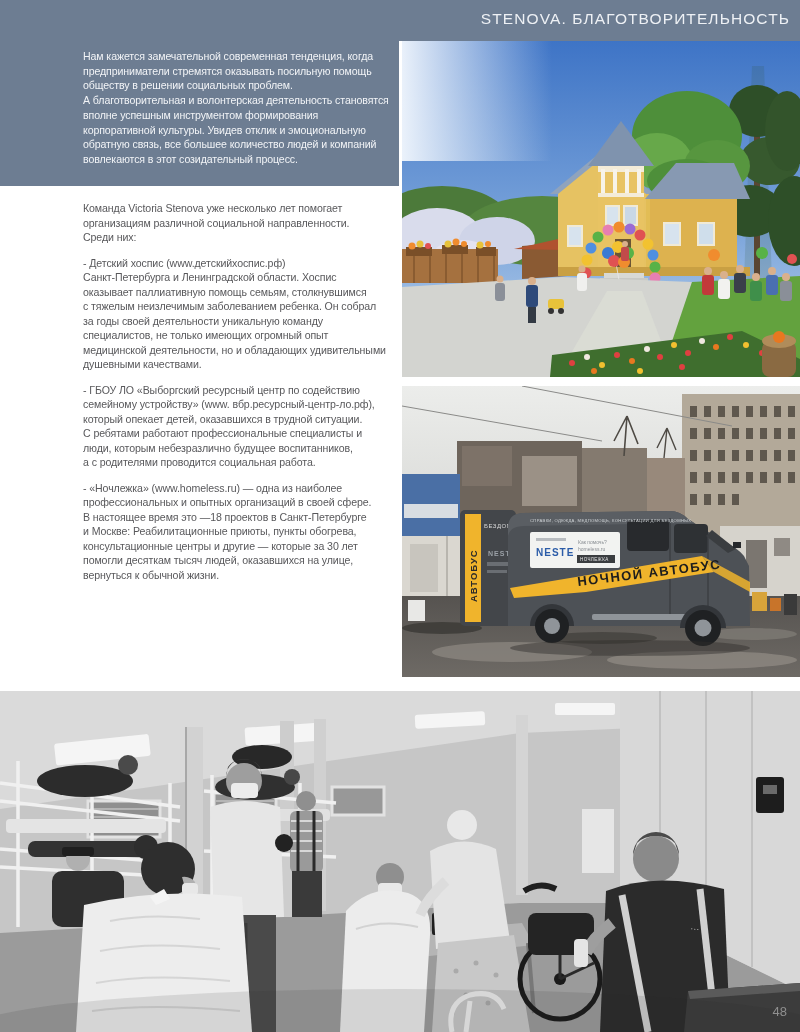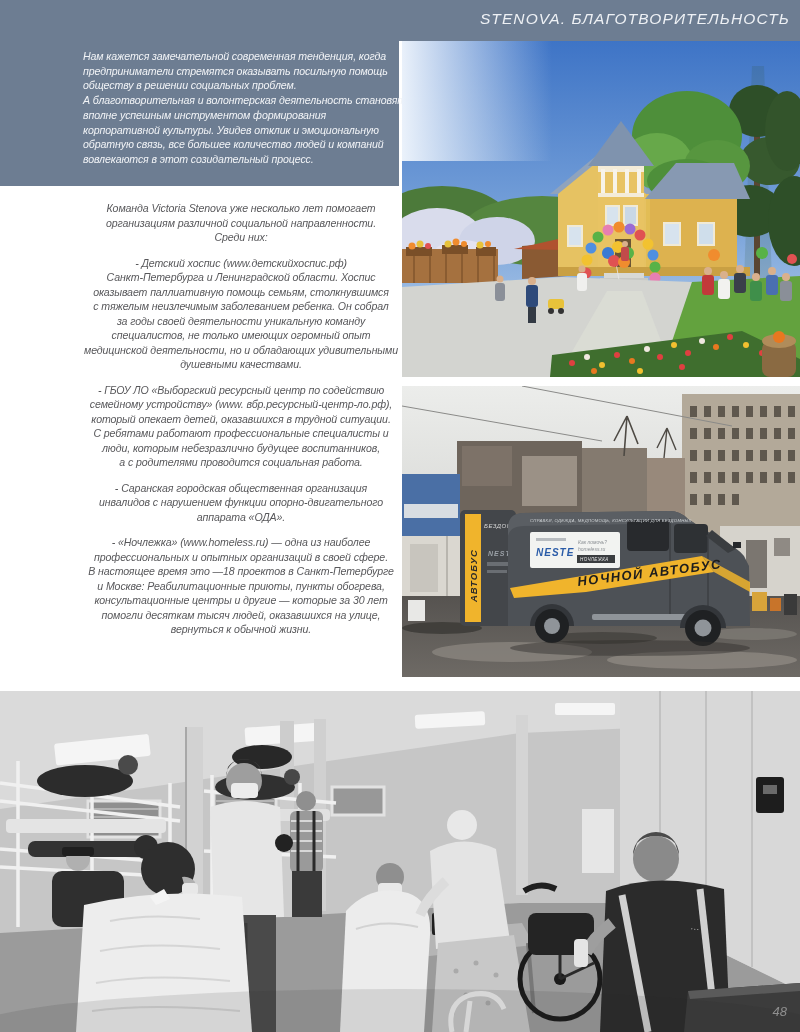--- a/index.html
+++ b/index.html
@@ -1,27 +1,27 @@
 <!DOCTYPE html>
 <html><head>
 <meta charset="utf-8">
 <style>
   html,body{margin:0;padding:0;background:#ffffff;}
   .page{position:relative;width:800px;height:1032px;background:#ffffff;overflow:hidden;
-        font-family:"Liberation Sans",sans-serif;font-style:italic;}
+        font-family:"Liberation Sans",sans-serif;}
   
   .band{position:absolute;left:0;top:0;width:800px;height:41px;background:#6d7d92;}
   .intro-panel{position:absolute;left:0;top:0;width:399px;height:186px;background:#6d7d92;}
   .header-title{position:absolute;top:10px;right:10px;width:780px;text-align:right;
         color:#eef1f5;font-size:15.5px;letter-spacing:1.1px;font-weight:400;white-space:pre;}
   .intro-text{position:absolute;left:83px;top:49px;width:312px;color:#f2f4f7;
         font-size:10.6px;line-height:14.7px;letter-spacing:-0.1px;white-space:pre;}
   
   .article{position:absolute;left:83px;top:201px;width:316px;color:#58585b;}
-  .article p{margin:0 0 11px 0;font-size:10.6px;line-height:14.5px;letter-spacing:-0.1px;white-space:pre;text-align:center;}
+  .article p{margin:0 0 11px 0;font-size:10.6px;line-height:14.5px;letter-spacing:-0.1px;white-space:pre;}
   
   .photo{position:absolute;overflow:hidden;}
   .photo svg{display:block;width:100%;height:100%;}
   .photo-house{left:402px;top:41px;width:398px;height:336px;}
   .photo-bus{left:402px;top:386px;width:398px;height:291px;}
   .photo-shelter{left:0;top:691px;width:800px;height:341px;}
   .page-number{position:absolute;right:13px;bottom:13px;color:#8f8f8f;font-size:13px;}
   .bus-stripe-text{font-weight:bold;letter-spacing:1.5px;}
 </style>
 </head>
@@ -52,23 +52,20 @@
 за годы своей деятельности уникальную команду
 специалистов, не только имеющих огромный опыт
 медицинской деятельности, но и обладающих удивительными
 душевными качествами.</p>
     <p>- ГБОУ ЛО «Выборгский ресурсный центр по содействию
 семейному устройству» (www. вбр.ресурсный-центр-ло.рф),
 который опекает детей, оказавшихся в трудной ситуации.
 С ребятами работают профессиональные специалисты и
 люди, которым небезразлично будущее воспитанников,
 а с родителями проводится социальная работа.</p>
-    <p>- Саранская городская общественная организация
-инвалидов с нарушением функции опорно-двигательного
-аппарата «ОДА».</p>
     <p>- «Ночлежка» (www.homeless.ru) — одна из наиболее
 профессиональных и опытных организаций в своей сфере.
 В настоящее время это —18 проектов в Санкт-Петербурге
 и Москве: Реабилитационные приюты, пункты обогрева,
 консультационные центры и другие — которые за 30 лет
 помогли десяткам тысяч людей, оказавшихся на улице,
 вернуться к обычной жизни.</p>
   </div>
 
   <figure class="photo photo-house" style="margin:0">

